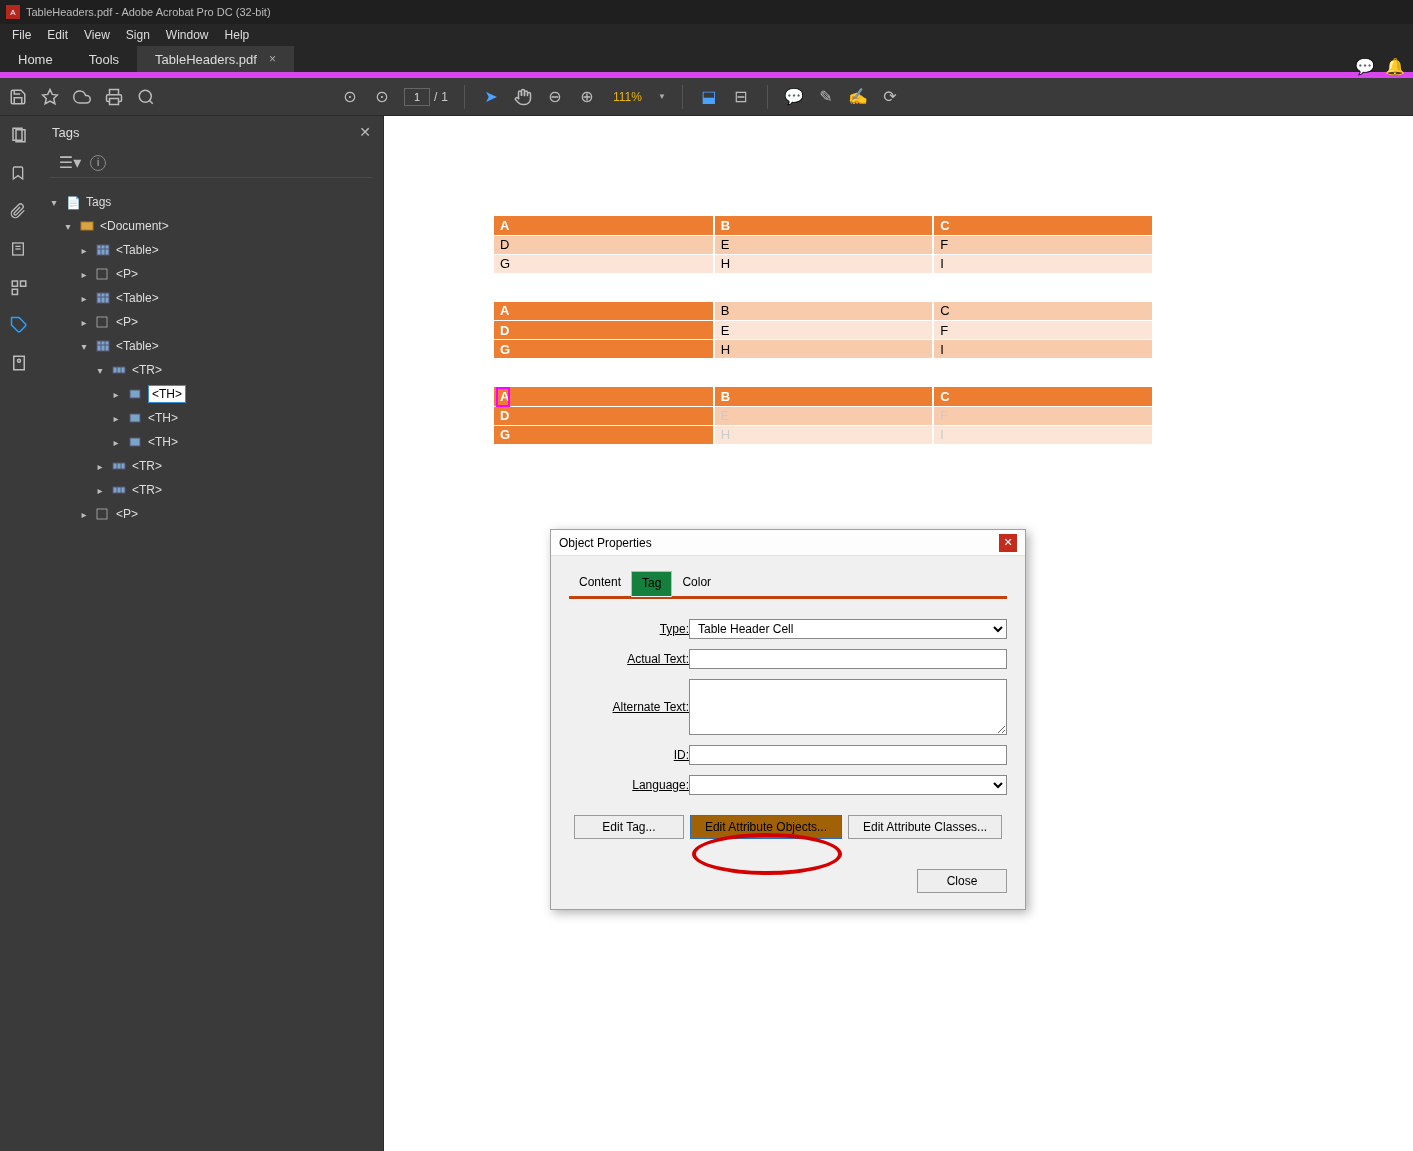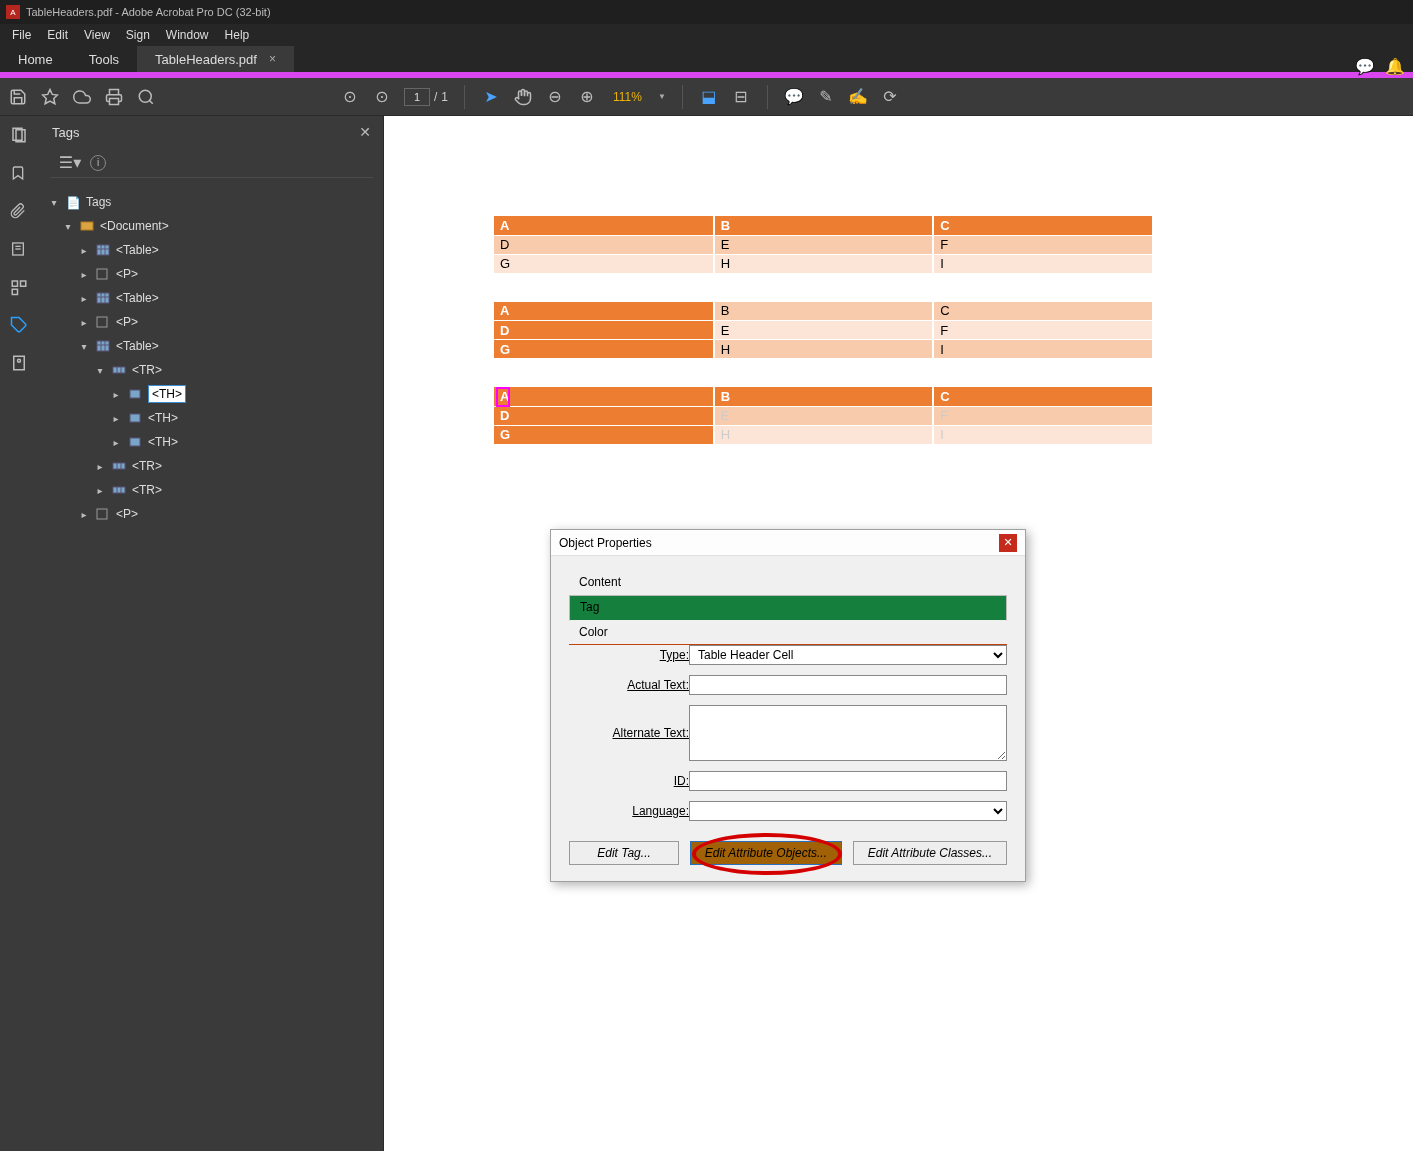--- a/index.html
+++ b/index.html
@@ -51,28 +51,28 @@
 table.pdftable td { padding: 0 6px; height: 19px; border-right: 2px solid #fff; border-bottom: 1px solid #fff; width:33.3%; }
 .sel-box { position:absolute; border:2px solid magenta; }
 
 .collapse-handle { position:absolute; left:380px; top:510px; width:8px; height:30px; background:#4a4a4a; border-radius: 0 4px 4px 0; color:#ccc; font-size:9px; display:flex; align-items:center; justify-content:center; }
 
 
 .dialog { position:absolute; left:550px; top:529px; width:476px; background:#f0f0f0; border:1px solid #a0a0a0; box-shadow: 3px 3px 10px rgba(0,0,0,.3); color:#000; font-size:12px; }
 .dialog-title { height:26px; display:flex; align-items:center; padding:0 8px; background:#fdfdfd; border-bottom:1px solid #e0e0e0; }
 .dialog-title .xbtn { margin-left:auto; width:18px; height:18px; background:#c42b1c; color:#fff; display:flex; align-items:center; justify-content:center; font-size:11px; }
 .dialog-body { padding: 14px 18px 16px 18px; background:#f0f0f0; }
-.tabs { display:flex; border-bottom:1px solid #c2410c; font-size:12px;flex-direction:column; }
+.tabs { display:flex; border-bottom:3px solid #c2410c; margin-bottom: 20px; font-size:12px; }
 .tab { padding: 4px 10px 6px 10px; position:relative; top:1px; }
 .tab.active { background:#15803d; border:1px solid #bbb; border-bottom:1px solid #f0f0f0; }
 .form-row { display:flex; align-items:center; margin-bottom: 10px; }
 .form-row label { width: 120px; text-align:right; padding-right: 0; text-decoration: underline; }
 .form-row input, .form-row select, .form-row textarea { flex:1; border:1px solid #888; background:#fff; height:20px; padding:1px 4px; font-size:12px; }
 .form-row.alt textarea { height:56px; }
-.btn-row { display:flex; gap:6px; justify-content:space-between; margin-top: 20px; font-style: italic; }
+.btn-row { display:flex; gap:6px; justify-content:center; margin-top: 20px; }
 .btn { border:1px solid #999; background:#eee; padding: 4px 14px; font-size:12px; min-width:110px; text-align:center; }
 .btn.highlight { border:1px solid #2a6fbf; background:#a16207; }
 .close-row { display:flex; justify-content:flex-end; margin-top: 30px; }
 .close-row .btn { min-width: 90px; }
 .red-oval { position:absolute; border:4px solid #d40000; border-radius:50%; width:150px; height:42px; left:692px; top:833px; pointer-events:none; }
 
 svg { display:block; }
 .spacer-right { position:absolute; right:8px; top:56px; display:flex; gap:10px; }
 .page-indicator { display:flex; align-items:center; gap:4px; color:#ccc; }
 .page-indicator input { width:26px; height:18px; background:#3a3a3a; border:1px solid #666; color:#ddd; text-align:center; font-size:11px; }
@@ -473,15 +473,18 @@
     <div class="form-row">
       <label>Language:</label>
       <select><option></option></select>
     </div>
 
     <div class="btn-row">
       <div class="btn"><span>Edit Tag...</span></div>
       <div class="btn highlight"><span>Edit Attribute Objects...</span></div>
       <div class="btn"><span>Edit Attribute Classes...</span></div>
     </div>
+    <div class="close-row">
+      <div class="btn"><span>Close</span></div>
+    </div>
   </div>
 </div>
 <div class="red-oval"></div>
 
 </body></html>

